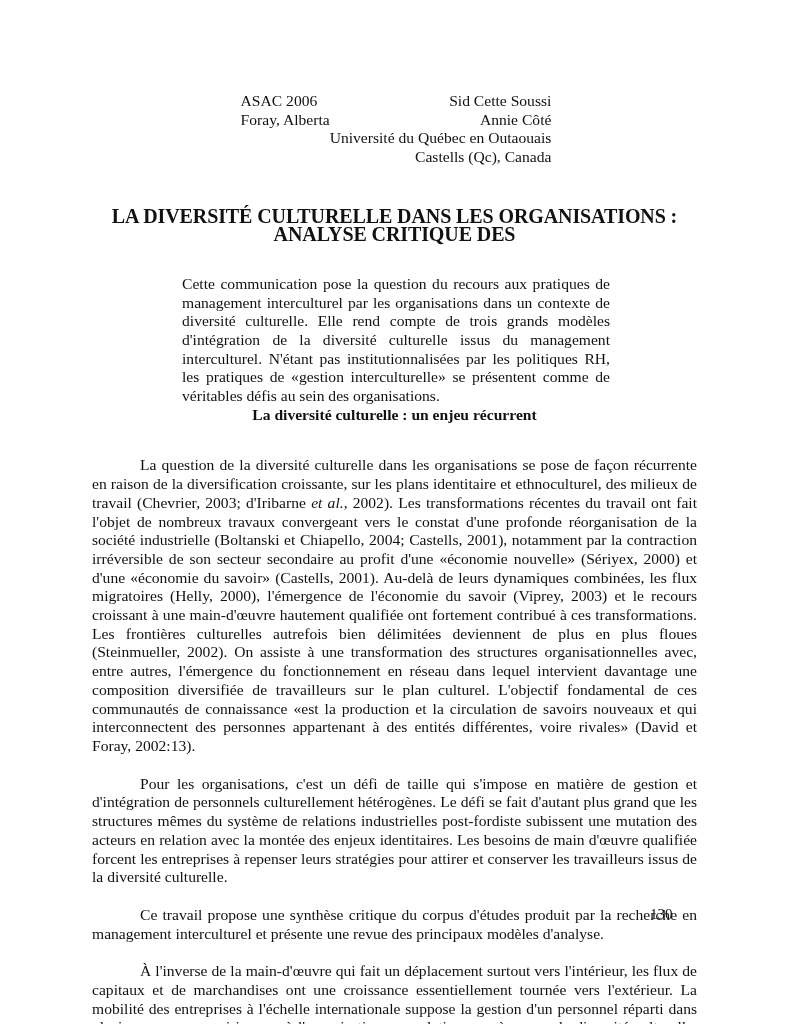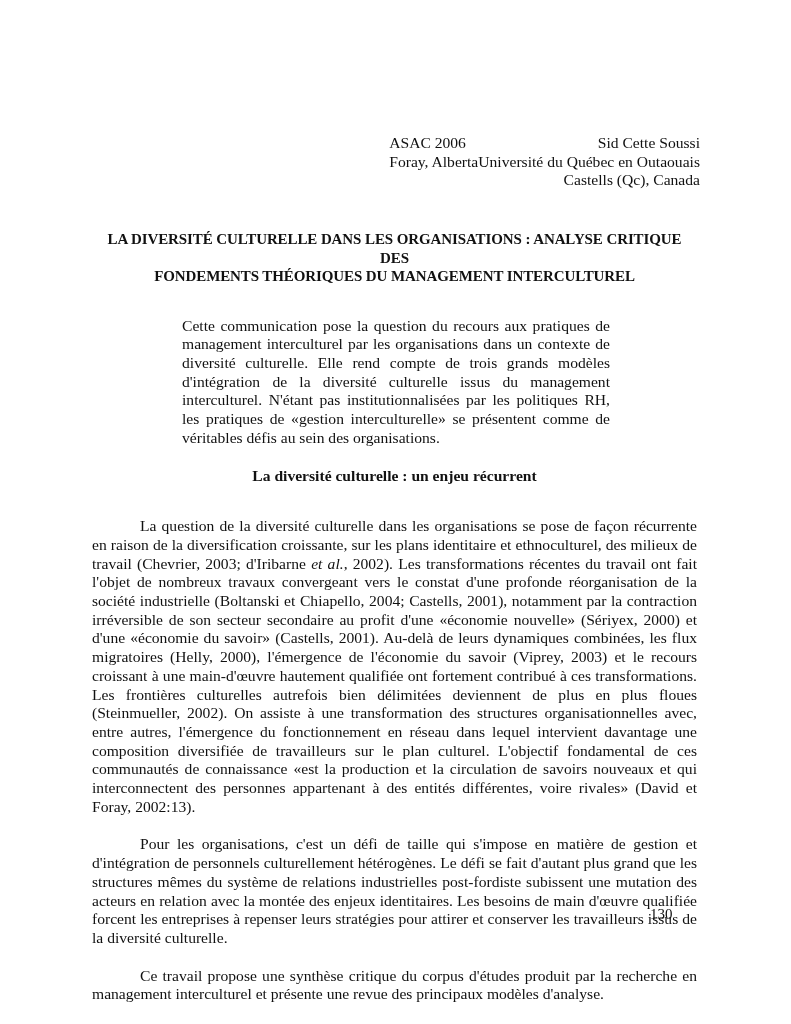--- a/index.html
+++ b/index.html
@@ -18,47 +18,45 @@
       line-height: 18.7px;
     }
     .page {
       position: absolute;
       left: 92px;
       top: 92px;
       width: 605px;
     }
     .header-row {
       display: flex;
-      justify-content: flex-end;
+      justify-content: center;
       align-items: flex-start;
-      margin-top: 42px;
     }
     .header-left div, .header-right div {
       white-space: nowrap;
     }
     .header-right {
       text-align: right;
       margin-right: -3px;
     }
     .title {
       margin-top: 40px;
       text-align: center;
       font-weight: bold;
-      font-size: 15px;
+      font-size: 20px;
       line-height: 18.5px;
       letter-spacing: -0.1px;
     }
     .abstract {
       margin: 31px 12px 0 90px;
       width: 428px;
       text-align: justify;
       text-align-last: left;
     }
     .section-heading {
-      margin-top: 19px;
       text-align: center;
       font-weight: bold;
       font-size: 15.6px;
       margin-left: 0;
     }
     .body-text {
       margin-top: 32px;
     }
     .para {
       text-align: justify;
@@ -80,28 +78,28 @@
 
 <div class="page">
 
   <div class="header-row">
     <div class="header-left">
       <div>ASAC 2006</div>
       <div>Foray, Alberta</div>
     </div>
     <div class="header-right">
       <div>Sid Cette Soussi</div>
+      <div>Annie Côté</div>
       <div>Université du Québec en Outaouais</div>
       <div>Castells (Qc), Canada</div>
     </div>
   </div>
 
   <div class="title">
     <div>LA DIVERSITÉ CULTURELLE DANS LES ORGANISATIONS : ANALYSE CRITIQUE DES</div>
-    <div>FONDEMENTS THÉORIQUES DU MANAGEMENT INTERCULTUREL</div>
   </div>
 
   <div class="abstract">Cette communication pose la question du recours aux pratiques de management interculturel par les organisations dans un contexte de diversité culturelle. Elle rend compte de trois grands modèles d'intégration de la diversité culturelle issus du management interculturel. N'étant pas institutionnalisées par les politiques RH, les pratiques de «gestion interculturelle» se présentent comme de véritables défis au sein des organisations.</div>
 
   <div class="section-heading">La diversité culturelle : un enjeu récurrent</div>
 
   <div class="body-text">
     <p class="para"><span>La question de la diversité culturelle dans les organisations se pose de façon récurrente en raison de la diversification croissante, sur les plans identitaire et ethnoculturel, des milieux de travail (Chevrier, 2003; d'Iribarne </span><em>et al.</em><span>, 2002). Les transformations récentes du travail ont fait l'objet de nombreux travaux convergeant vers le constat d'une profonde réorganisation de la société industrielle (Boltanski et Chiapello, 2004; Castells, 2001), notamment par la contraction irréversible de son secteur secondaire au profit d'une «économie nouvelle» (Sériyex, 2000) et d'une «économie du savoir» (Castells, 2001). Au-delà de leurs dynamiques combinées, les flux migratoires (Helly, 2000), l'émergence de l'économie du savoir (Viprey, 2003) et le recours croissant à une main-d'œuvre hautement qualifiée ont fortement contribué à ces transformations. Les frontières culturelles autrefois bien délimitées deviennent de plus en plus floues (Steinmueller, 2002). On assiste à une transformation des structures organisationnelles avec, entre autres, l'émergence du fonctionnement en réseau dans lequel intervient davantage une composition diversifiée de travailleurs sur le plan culturel. L'objectif fondamental de ces communautés de connaissance «est la production et la circulation de savoirs nouveaux et qui interconnectent des personnes appartenant à des entités différentes, voire rivales» (David et Foray, 2002:13).</span></p>
     <p class="para">Pour les organisations, c'est un défi de taille qui s'impose en matière de gestion et d'intégration de personnels culturellement hétérogènes. Le défi se fait d'autant plus grand que les structures mêmes du système de relations industrielles post-fordiste subissent une mutation des acteurs en relation avec la montée des enjeux identitaires. Les besoins de main d'œuvre qualifiée forcent les entreprises à repenser leurs stratégies pour attirer et conserver les travailleurs issus de la diversité culturelle.</p>
     <p class="para">Ce travail propose une synthèse critique du corpus d'études produit par la recherche en management interculturel et présente une revue des principaux modèles d'analyse.</p>

